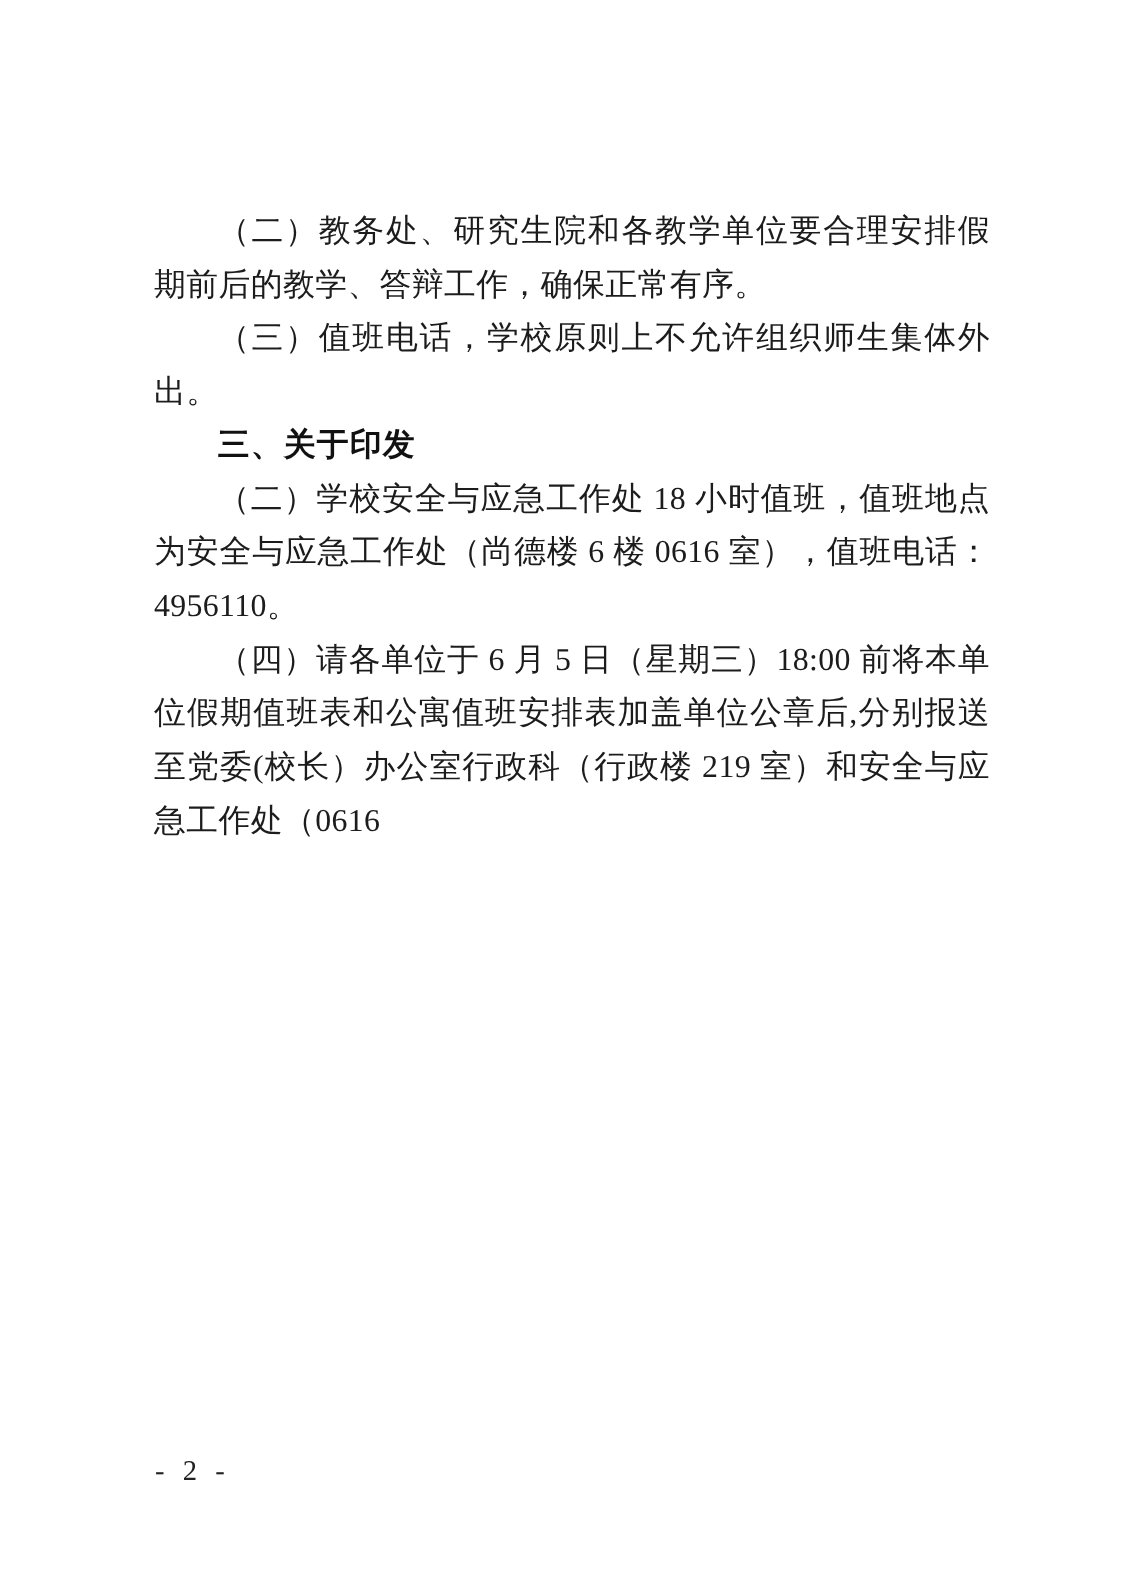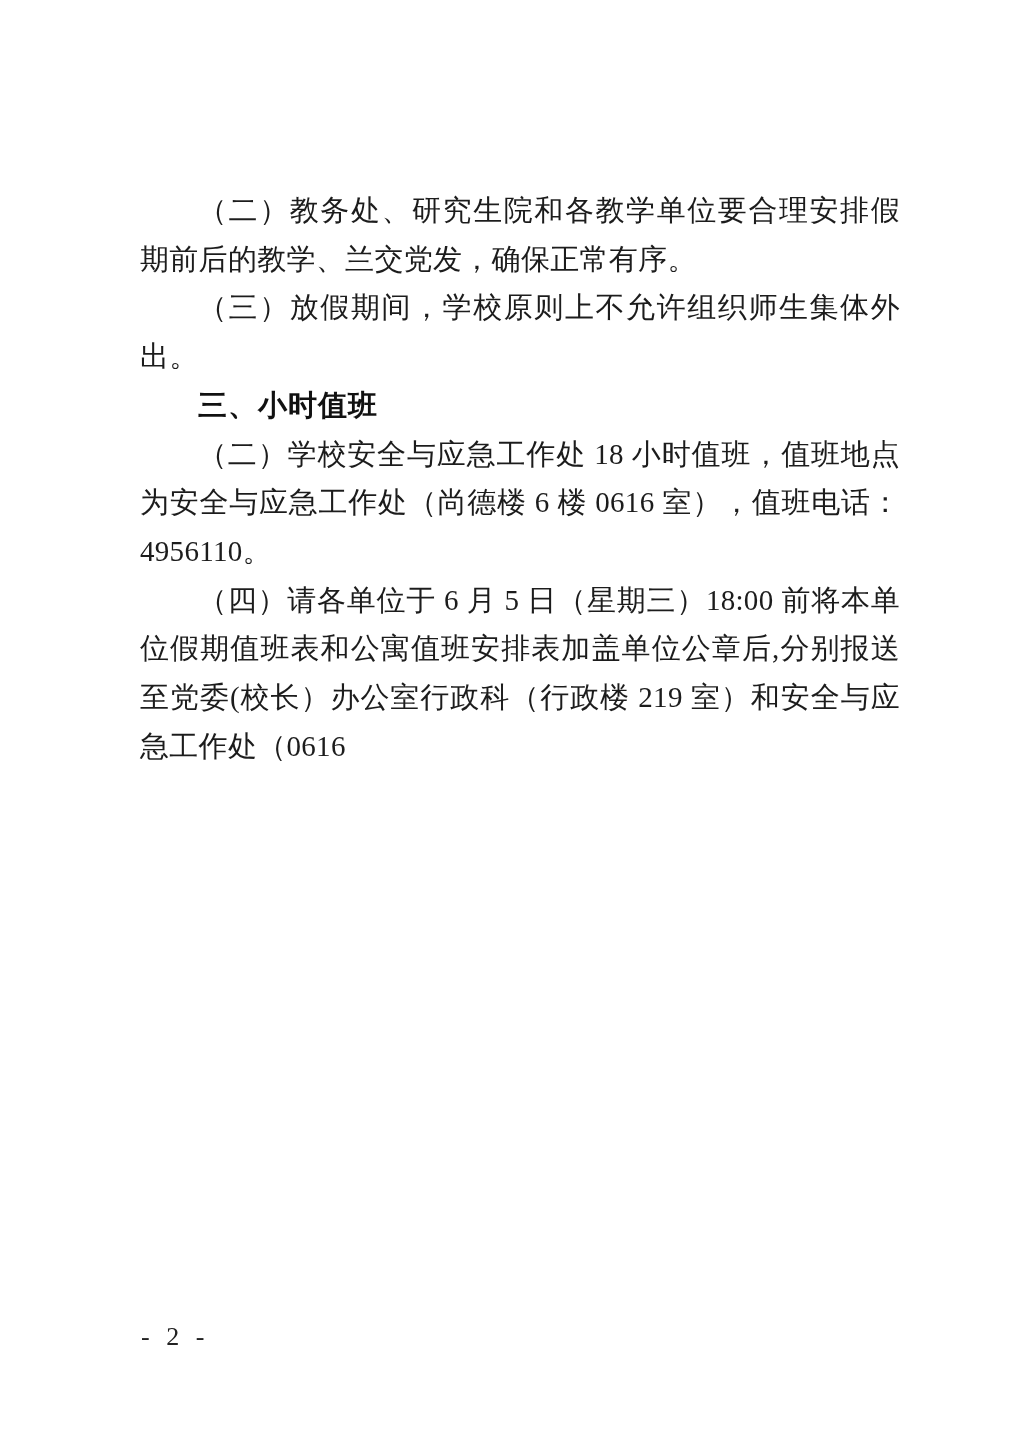--- a/index.html
+++ b/index.html
@@ -50,23 +50,23 @@
     letter-spacing: 5px;
     color: #222222;
     font-family: "Liberation Serif", "DejaVu Serif", serif;
   }
 </style>
 </head>
 <body>
 
 <div class="page">
   <div class="content">
-    <p class="para">（二）教务处、研究生院和各教学单位要合理安排假期前后的教学、兰交党发，确保正常有序。</p>
-    <p class="para">（三）放假期间，学校原则上不允许组织师生集体外出。</p>
-    <h3 class="heading">三、小时值班</h3>
+    <p class="para">（二）教务处、研究生院和各教学单位要合理安排假期前后的教学、答辩工作，确保正常有序。</p>
+    <p class="para">（三）值班电话，学校原则上不允许组织师生集体外出。</p>
+    <h3 class="heading">三、关于印发</h3>
     <p class="para">（二）学校安全与应急工作处 18 小时值班，值班地点为安全与应急工作处（尚德楼 6 楼 0616 室），值班电话：4956110。</p>
     <p class="para">（四）请各单位于 6 月 5 日（星期三）18:00 前将本单位假期值班表和公寓值班安排表加盖单位公章后,分别报送至党委(校长）办公室行政科（行政楼 219 室）和安全与应急工作处（0616</p>
   </div>
 
   <div class="footer">
     <span>- 2 -</span>
   </div>
 </div>
 
 </body></html>

